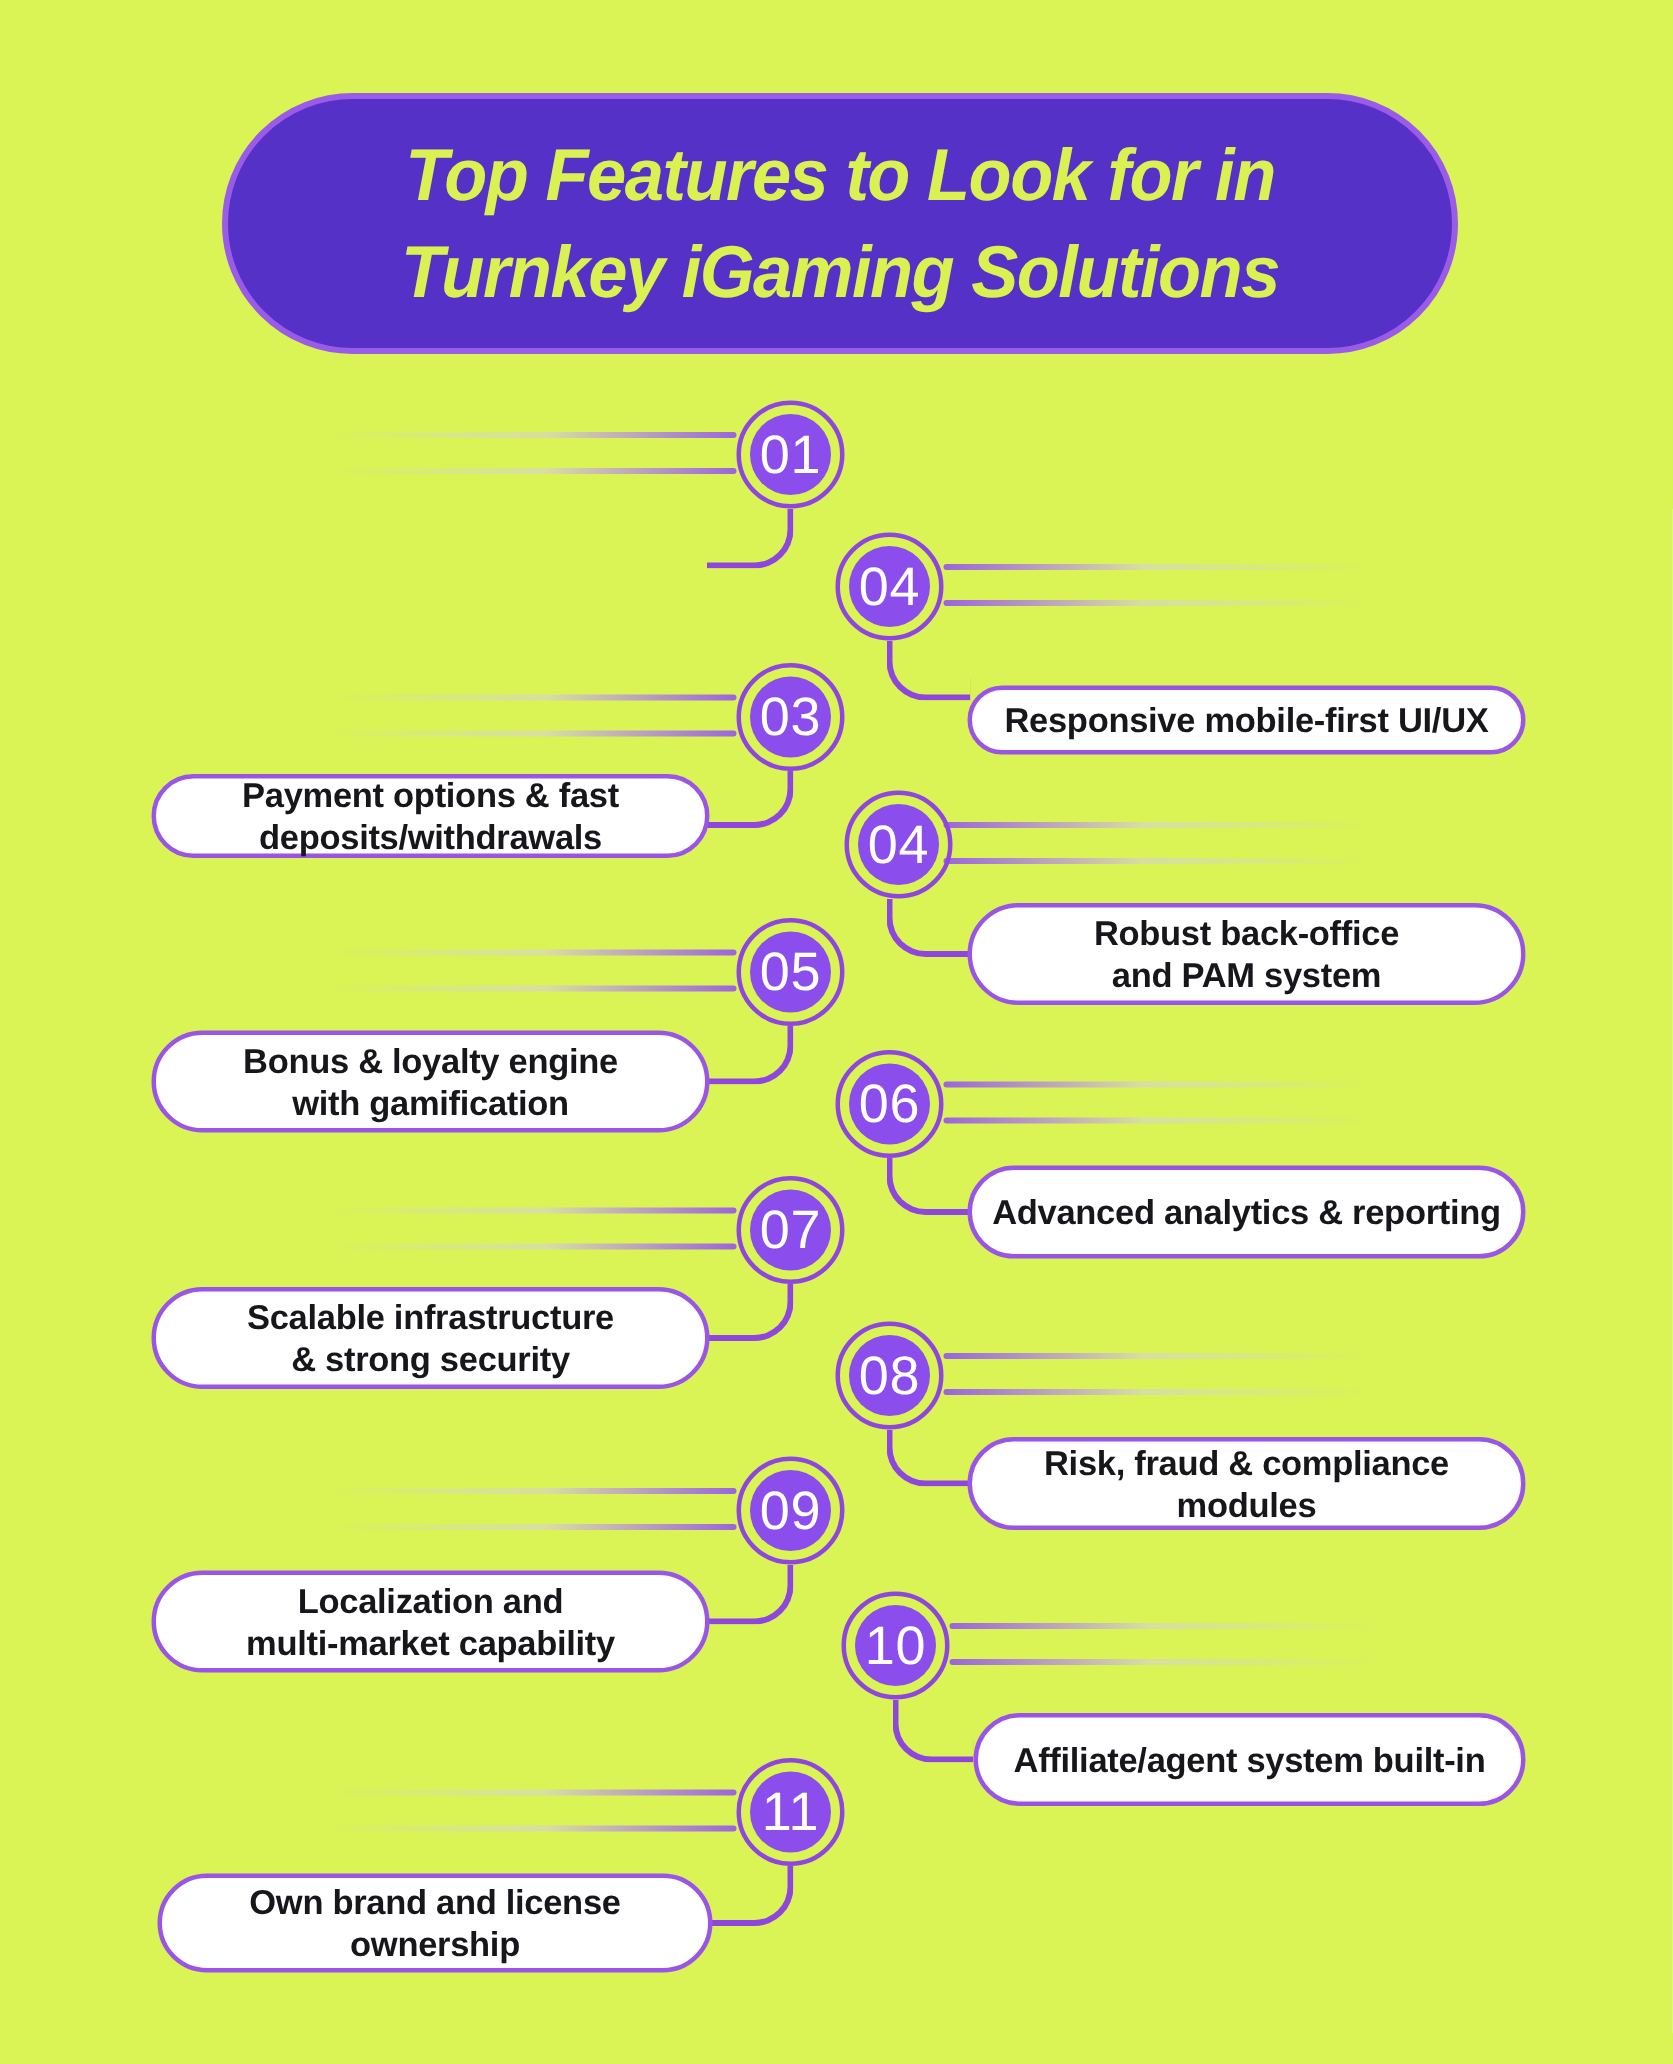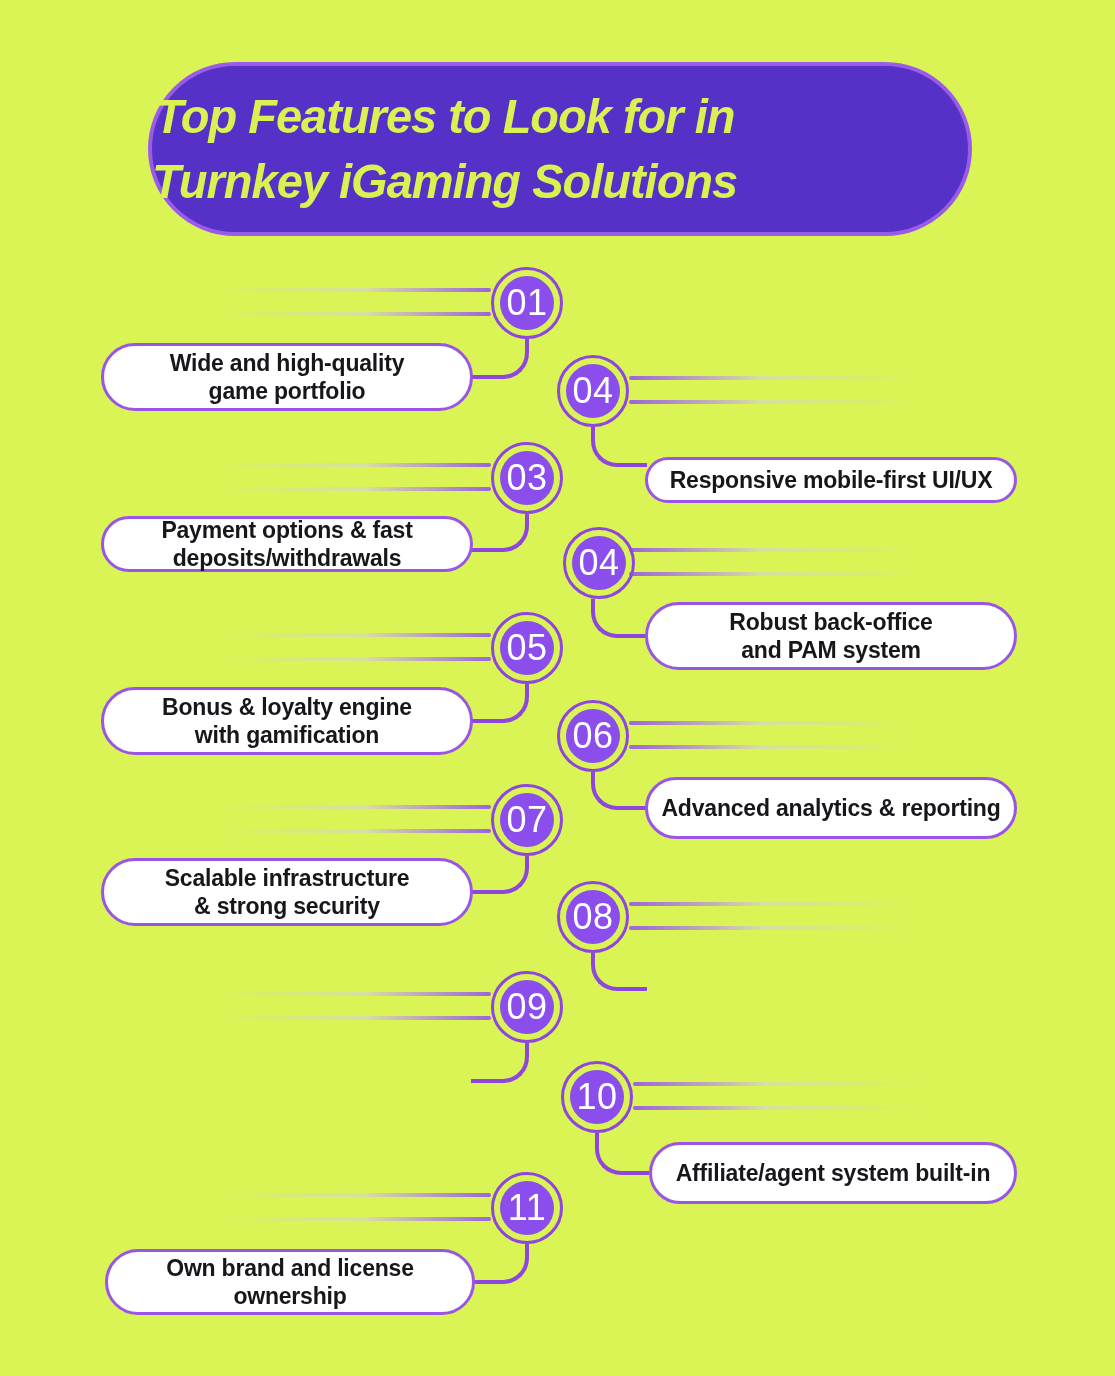--- a/index.html
+++ b/index.html
@@ -16,21 +16,21 @@
   .header {
     position: absolute;
     left: 148px; top: 62px;
     width: 824px; height: 174px;
     background: #5531c7;
     border: 4px solid #9a5ce8;
     border-radius: 90px;
     box-sizing: border-box;
     display: flex;
     align-items: center;
-    justify-content: flex-start;
+    justify-content: center;
   }
   .header-title {
     font-style: italic;
     font-weight: bold;
     color: #d9f252;
     font-size: 47px;
     line-height: 62px;
     letter-spacing: -1px;
     text-align: center;
     white-space: pre-line;
@@ -122,24 +122,20 @@
   </div>
 
   <div class="sline sl-left" style="left:209px; top:288px; width:282px;"></div>
   <div class="sline sl-left" style="left:209px; top:312px; width:282px;"></div>
   <div class="connector cl" style="left:471px; top:339px; width:58px; height:40px;"></div>
   <div class="ring" style="left:491px; top:267px;">
     <div class="ncircle">
         <span>01</span>
       </div>
   </div>
-  <div class="box" style="left:101px; top:343px; width:372px; height:68px;">
-    <span class="box-label">Wide and high-quality
-game portfolio</span>
-  </div>
 
   <div class="sline sl-right" style="left:629px; top:376px; width:296px;"></div>
   <div class="sline sl-right" style="left:629px; top:400px; width:296px;"></div>
   <div class="connector cr" style="left:591px; top:427px; width:56px; height:40px;"></div>
   <div class="ring" style="left:557px; top:355px;">
     <div class="ncircle">
         <span>04</span>
       </div>
   </div>
   <div class="box" style="left:645px; top:457px; width:372px; height:46px;">
@@ -211,29 +207,36 @@
   </div>
 
   <div class="sline sl-right" style="left:629px; top:902px; width:296px;"></div>
   <div class="sline sl-right" style="left:629px; top:926px; width:296px;"></div>
   <div class="connector cr" style="left:591px; top:953px; width:56px; height:38px;"></div>
   <div class="ring" style="left:557px; top:881px;">
     <div class="ncircle">
         <span>08</span>
       </div>
   </div>
+  <div class="box" style="left:645px; top:958px; width:372px; height:62px;">
+    <span class="box-label">Risk, fraud &amp; compliance modules</span>
+  </div>
 
   <div class="sline sl-left" style="left:209px; top:992px; width:282px;"></div>
   <div class="sline sl-left" style="left:209px; top:1016px; width:282px;"></div>
   <div class="connector cl" style="left:471px; top:1043px; width:58px; height:40px;"></div>
   <div class="ring" style="left:491px; top:971px;">
     <div class="ncircle">
         <span>09</span>
       </div>
   </div>
+  <div class="box" style="left:101px; top:1047px; width:372px; height:68px;">
+    <span class="box-label">Localization and
+multi-market capability</span>
+  </div>
 
   <div class="sline sl-right" style="left:633px; top:1082px; width:296px;"></div>
   <div class="sline sl-right" style="left:633px; top:1106px; width:296px;"></div>
   <div class="connector cr" style="left:595px; top:1133px; width:54px; height:42px;"></div>
   <div class="ring" style="left:561px; top:1061px;">
     <div class="ncircle">
         <span>10</span>
       </div>
   </div>
   <div class="box" style="left:649px; top:1142px; width:368px; height:62px;">

